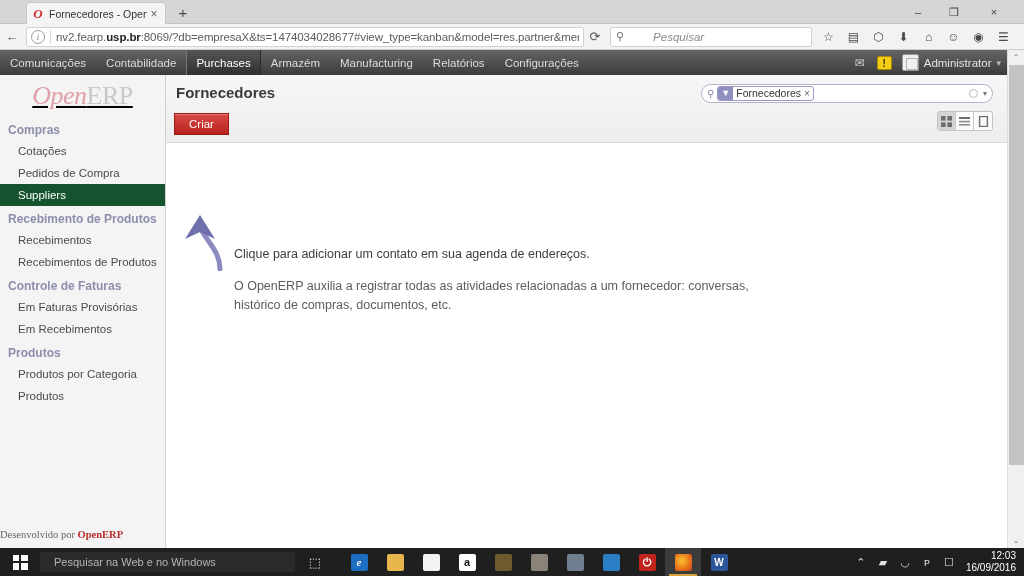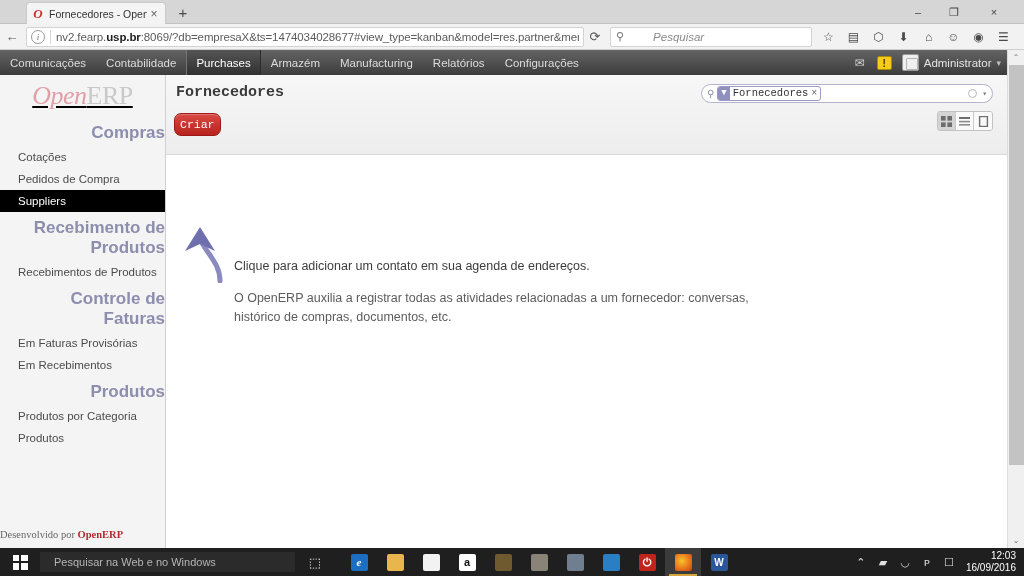--- a/index.html
+++ b/index.html
@@ -143,55 +143,54 @@
   }
   .oe-logo {
     height: 42px; display: flex; align-items: center; justify-content: center;
     font-family: "Liberation Serif", serif; font-size: 26px;
     letter-spacing: -0.5px;
     text-decoration: underline;
   }
   .oe-logo .open { color: #e0a0a8; font-style: italic; }
   .oe-logo .erp { color: #c9c9c9; }
   .nav-section {
-    font-size: 17px; color: #8d8dae; font-weight: bold;
+    font-size: 12px; color: #8d8dae; font-weight: bold;
     padding: 6px 0 3px 8px;
-    text-align: right;
   }
   .nav-item {
     font-size: 11.5px; color: #4b4b4b; padding: 4px 0 4px 18px;
     cursor: pointer; line-height: 14px;
   }
   .nav-item.active {
-    background: #000000; color: #fff;
+    background: #14532d; color: #fff;
   }
   .sidebar-footer {
     position: absolute; bottom: 8px; left: 0; width: 100%;
     text-align: left; font-size: 10.5px; color: #666; font-family: Liberation Serif, serif;
   }
   .sidebar-footer b { color: #b42b2b; font-weight: bold; }
 
   
   .content {
     position: absolute; top: 75px; left: 166px; width: 841px; height: 473px;
     background: #fff;
   }
   .content-head {
-    height: 80px; background: linear-gradient(#f7f7f7, #ededed);
-    border-bottom: 1px solid #d9d9d9; position: relative; font-family: Liberation Mono, monospace;
+    height: 68px; background: linear-gradient(#f7f7f7, #ededed);
+    border-bottom: 1px solid #d9d9d9; position: relative;
   }
   .page-title {
     position: absolute; left: 10px; top: 9px;
     font-size: 15px; font-weight: bold; color: #3a3a3a;
   }
   .btn-criar {
     position: absolute; left: 8px; top: 38px;
     background: linear-gradient(#d94a45, #b8231e);
-    border: 1px solid #9c1a16; border-radius: 7px;
-    color: #fff; font-size: 11.5px; padding: 4px 5px;
+    border: 1px solid #9c1a16; border-radius: 0;
+    color: #fff; font-size: 11.5px; padding: 4px 14px;
     cursor: pointer;
     box-shadow: inset 0 1px 0 rgba(255,255,255,0.25);
   }
   .searchview {
     position: absolute; right: 14px; top: 9px;
     width: 292px; height: 19px;
     background: #fff; border: 1px solid #b3b3cc; border-radius: 10px;
     display: flex; align-items: center; padding: 0 5px;
   }
   .sv-mag { font-size: 10px; color: #8a8aa8; margin-right: 3px; }
@@ -362,20 +361,21 @@
       <span class="open">Open</span>
         <span class="erp">ERP</span>
     </div>
 
     <div class="nav-section">Compras</div>
     <div class="nav-item">Cotações</div>
     <div class="nav-item">Pedidos de Compra</div>
     <div class="nav-item active">Suppliers</div>
 
     <div class="nav-section">Recebimento de Produtos</div>
+    <div class="nav-item">Recebimentos</div>
     <div class="nav-item">Recebimentos de Produtos</div>
 
     <div class="nav-section">Controle de Faturas</div>
     <div class="nav-item">Em Faturas Provisórias</div>
     <div class="nav-item">Em Recebimentos</div>
 
     <div class="nav-section">Produtos</div>
     <div class="nav-item">Produtos por Categoria</div>
     <div class="nav-item">Produtos</div>
 

